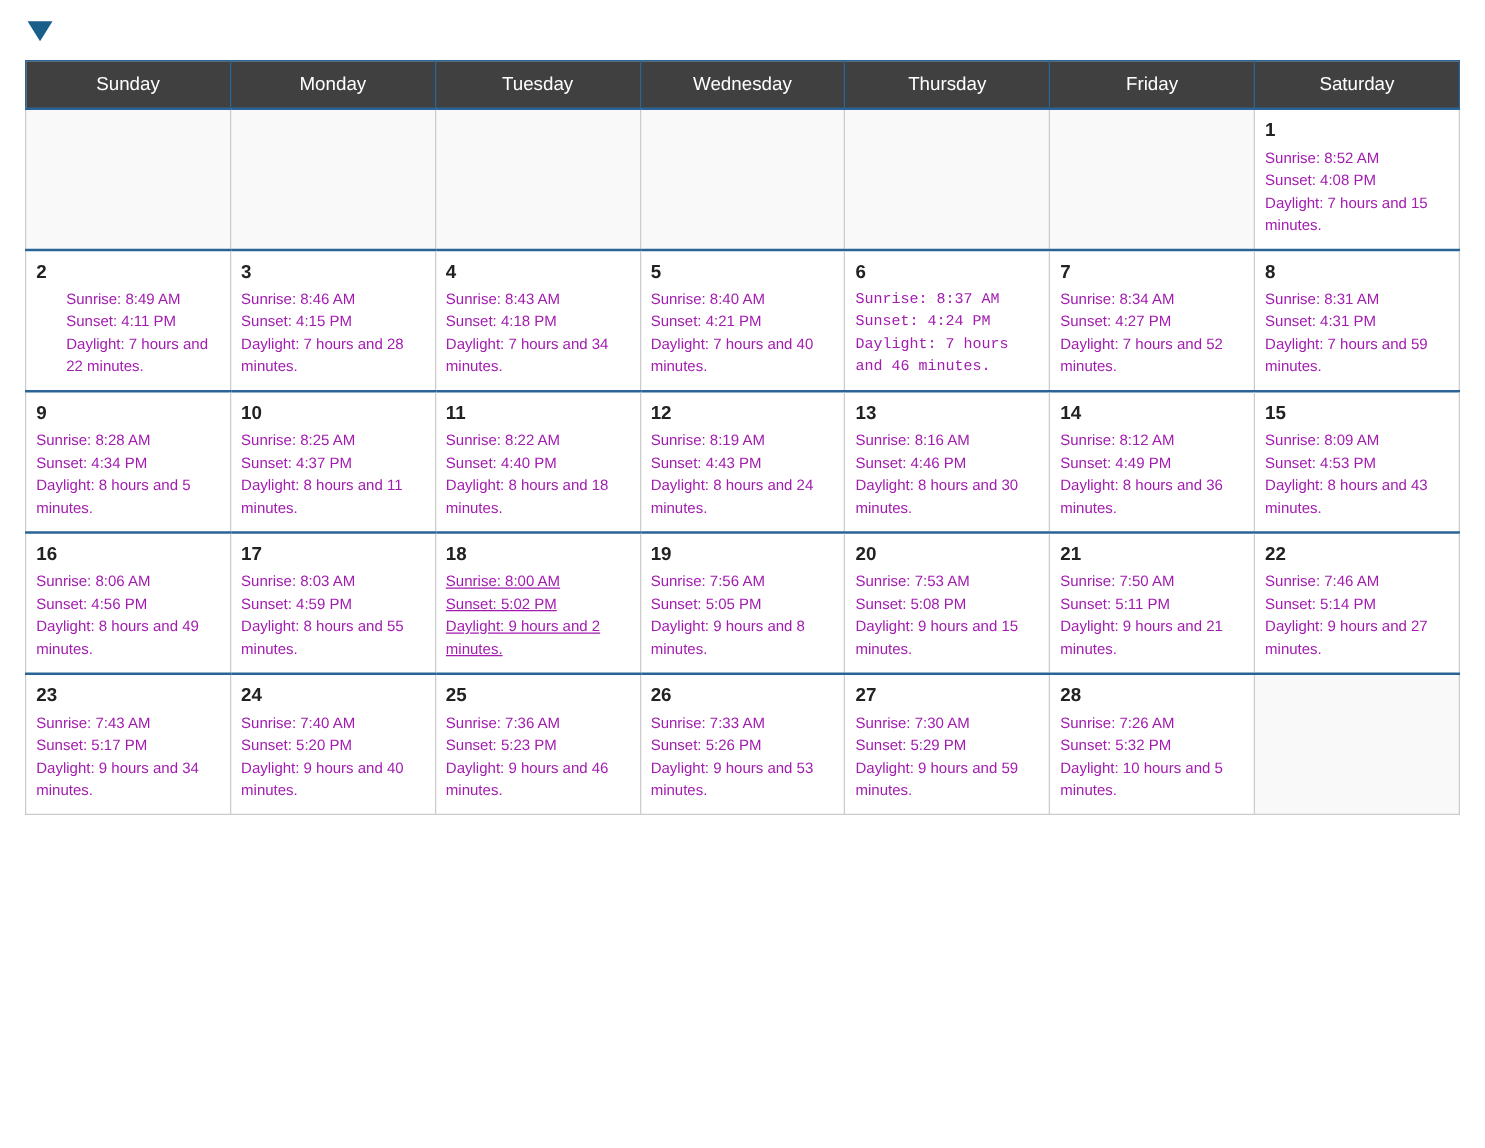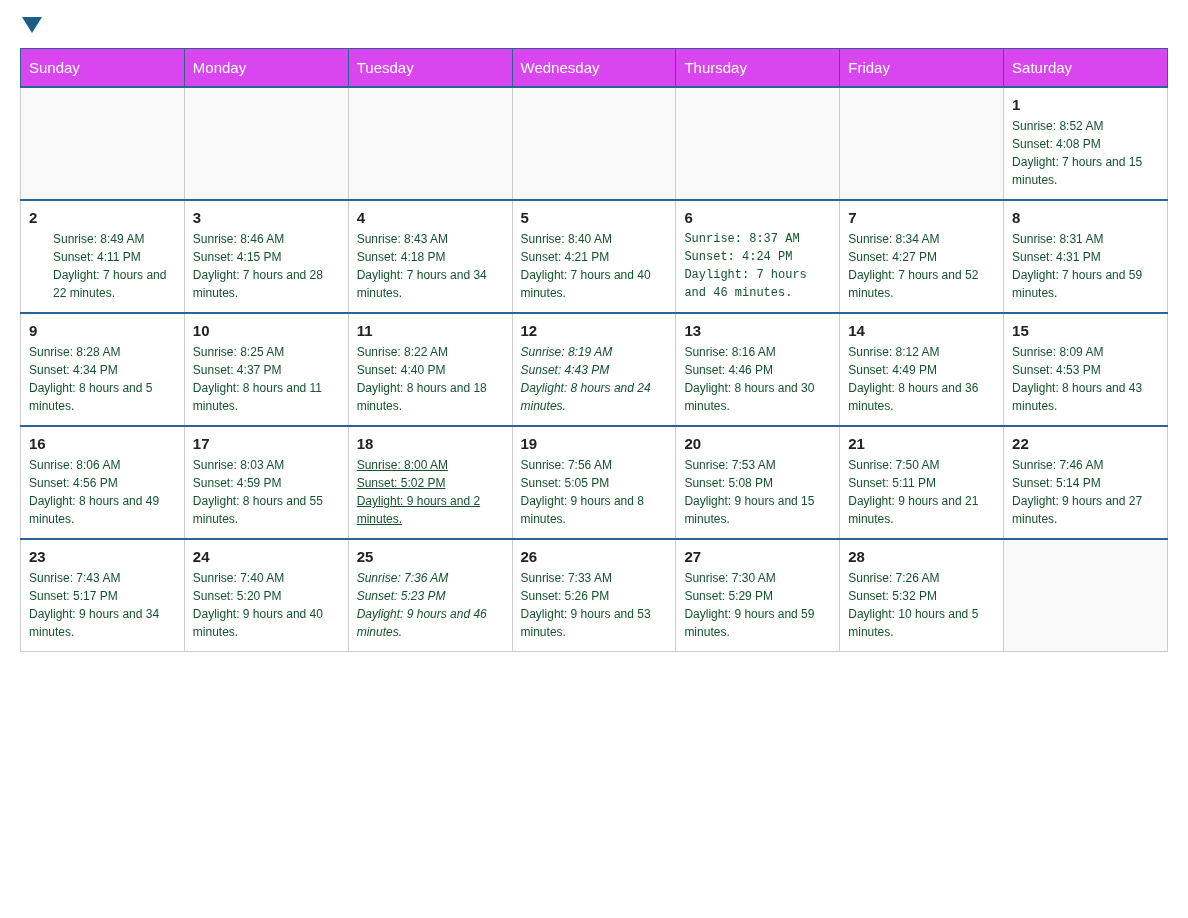--- a/index.html
+++ b/index.html
@@ -33,26 +33,26 @@
     .location-title {
       font-size: 20px;
       color: #555;
       margin-top: 4px;
     }
     table {
       width: 100%;
       border-collapse: collapse;
     }
     thead th {
-      background-color: #d946ef;
+      background-color: #404040;
       color: #fff;
       padding: 10px 8px;
       font-size: 15px;
       font-weight: normal;
-      text-align: left;
+      text-align: center;
       border: 1px solid #2a6496;
     }
     tbody td {
       vertical-align: top;
       padding: 8px 8px 10px 8px;
       border: 1px solid #ccc;
       font-size: 12.5px;
       color: #333;
       width: 14.28%;
       height: 110px;
@@ -66,21 +66,21 @@
     }
     td .day-num {
       font-size: 15px;
       font-weight: bold;
       color: #222;
       display: block;
       margin-bottom: 4px;
     }
     td .day-info {
       font-size: 12px;
-      color: #14532d;
+      color: #a21caf;
       line-height: 1.5;
     }
     td.empty {
       background: #f9f9f9;
     }
     .logo-container {
       display: flex;
       align-items: baseline;
       gap: 0px;
     }
@@ -214,21 +214,21 @@
 Daylight: 8 hours and 11 minutes.</div>
         </td>
         <td>
           <span class="day-num">11</span>
           <div class="day-info" style="white-space: pre-line;">Sunrise: 8:22 AM
 Sunset: 4:40 PM
 Daylight: 8 hours and 18 minutes.</div>
         </td>
         <td>
           <span class="day-num">12</span>
-          <div class="day-info" style="white-space: pre-line; font-style: italic;">Sunrise: 8:19 AM
+          <div class="day-info" style="white-space: pre-line;">Sunrise: 8:19 AM
 Sunset: 4:43 PM
 Daylight: 8 hours and 24 minutes.</div>
         </td>
         <td>
           <span class="day-num">13</span>
           <div class="day-info" style="white-space: pre-line;">Sunrise: 8:16 AM
 Sunset: 4:46 PM
 Daylight: 8 hours and 30 minutes.</div>
         </td>
         <td>
@@ -296,21 +296,21 @@
 Daylight: 9 hours and 34 minutes.</div>
         </td>
         <td>
           <span class="day-num">24</span>
           <div class="day-info" style="white-space: pre-line;">Sunrise: 7:40 AM
 Sunset: 5:20 PM
 Daylight: 9 hours and 40 minutes.</div>
         </td>
         <td>
           <span class="day-num">25</span>
-          <div class="day-info" style="white-space: pre-line; font-style: italic;">Sunrise: 7:36 AM
+          <div class="day-info" style="white-space: pre-line;">Sunrise: 7:36 AM
 Sunset: 5:23 PM
 Daylight: 9 hours and 46 minutes.</div>
         </td>
         <td>
           <span class="day-num">26</span>
           <div class="day-info" style="white-space: pre-line;">Sunrise: 7:33 AM
 Sunset: 5:26 PM
 Daylight: 9 hours and 53 minutes.</div>
         </td>
         <td>

